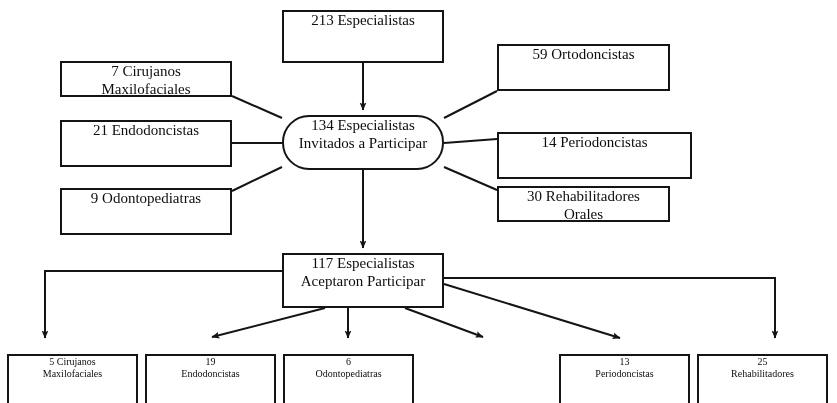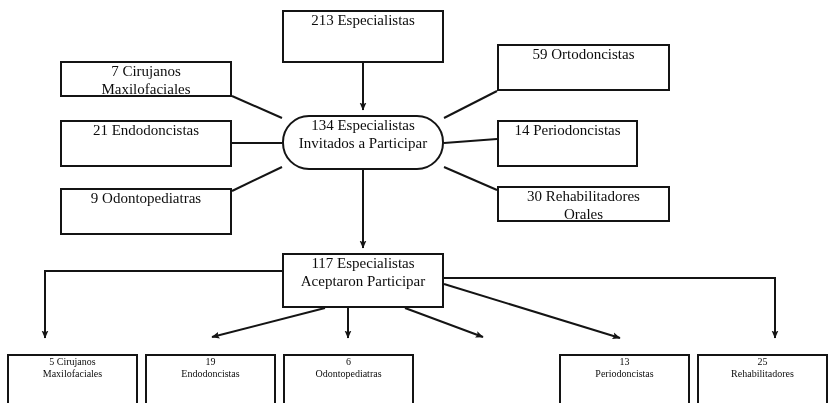--- a/index.html
+++ b/index.html
@@ -44,21 +44,21 @@
   }
   .n-top       { left: 282px; top: 10px;  width: 162px; height: 53px; }
   .n-center1   { left: 282px; top: 115px; width: 162px; height: 55px; border-radius: 27px; }
   .n-center2   { left: 282px; top: 253px; width: 162px; height: 55px; }
 
   .n-l1 { left: 60px; top: 44px;  width: 172px; height: 36px; margin-top: 17px; }
   .n-l2 { left: 60px; top: 120px; width: 172px; height: 47px; }
   .n-l3 { left: 60px; top: 188px; width: 172px; height: 47px; }
 
   .n-r1 { left: 497px; top: 44px;  width: 173px; height: 47px; }
-  .n-r2 { left: 497px; top: 120px; width: 141px; height: 47px; }
+  .n-r2 { left: 497px; top: 132px; width: 195px; height: 47px; }
   .n-r3 { left: 497px; top: 186px; width: 173px; height: 36px; }
 
   .n-b  { top: 354px; width: 131px; height: 52px; font-size: 10px; }
   .n-b1 { left: 7px; }
   .n-b2 { left: 145px; }
   .n-b3 { left: 283px; }
   .n-b4 { left: 421px; }
   .n-b5 { left: 559px; }
   .n-b6 { left: 697px; }
 </style>

